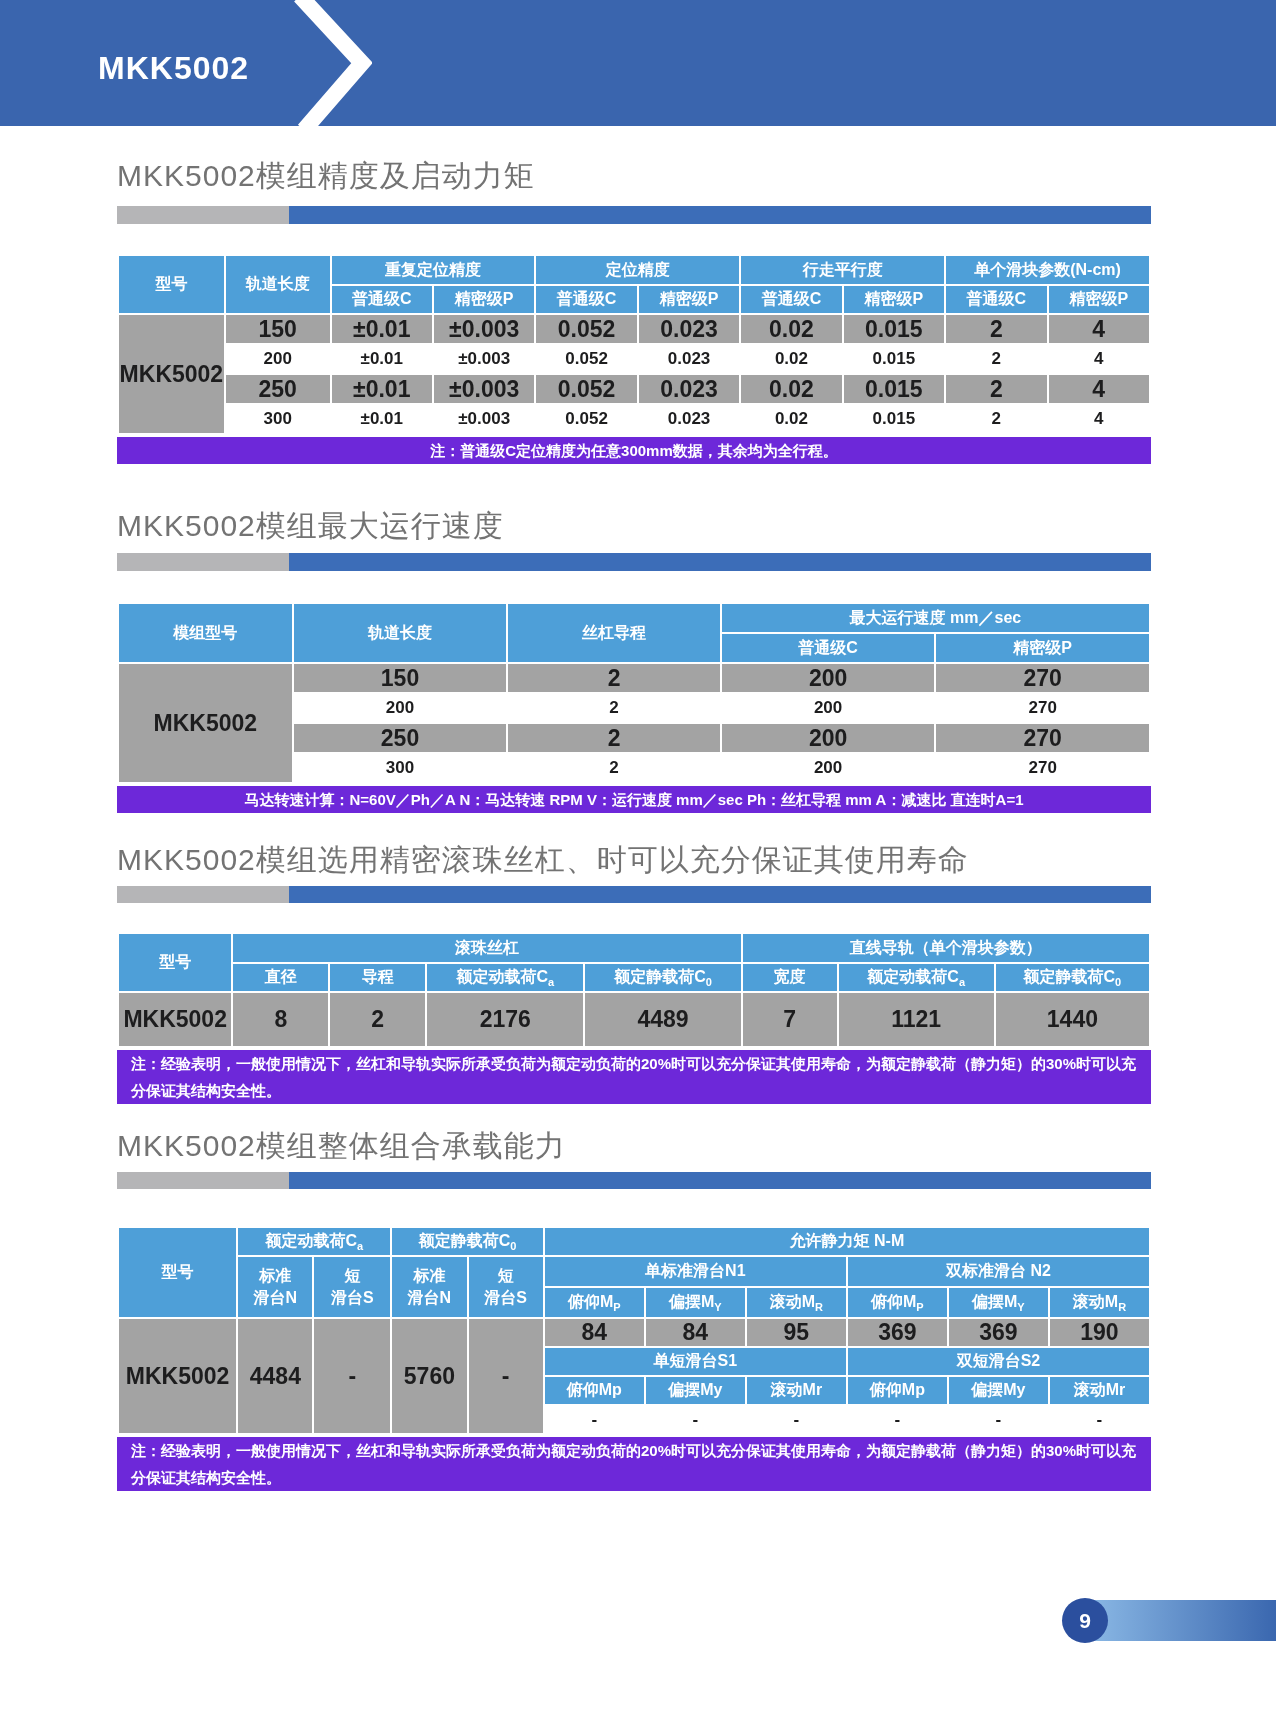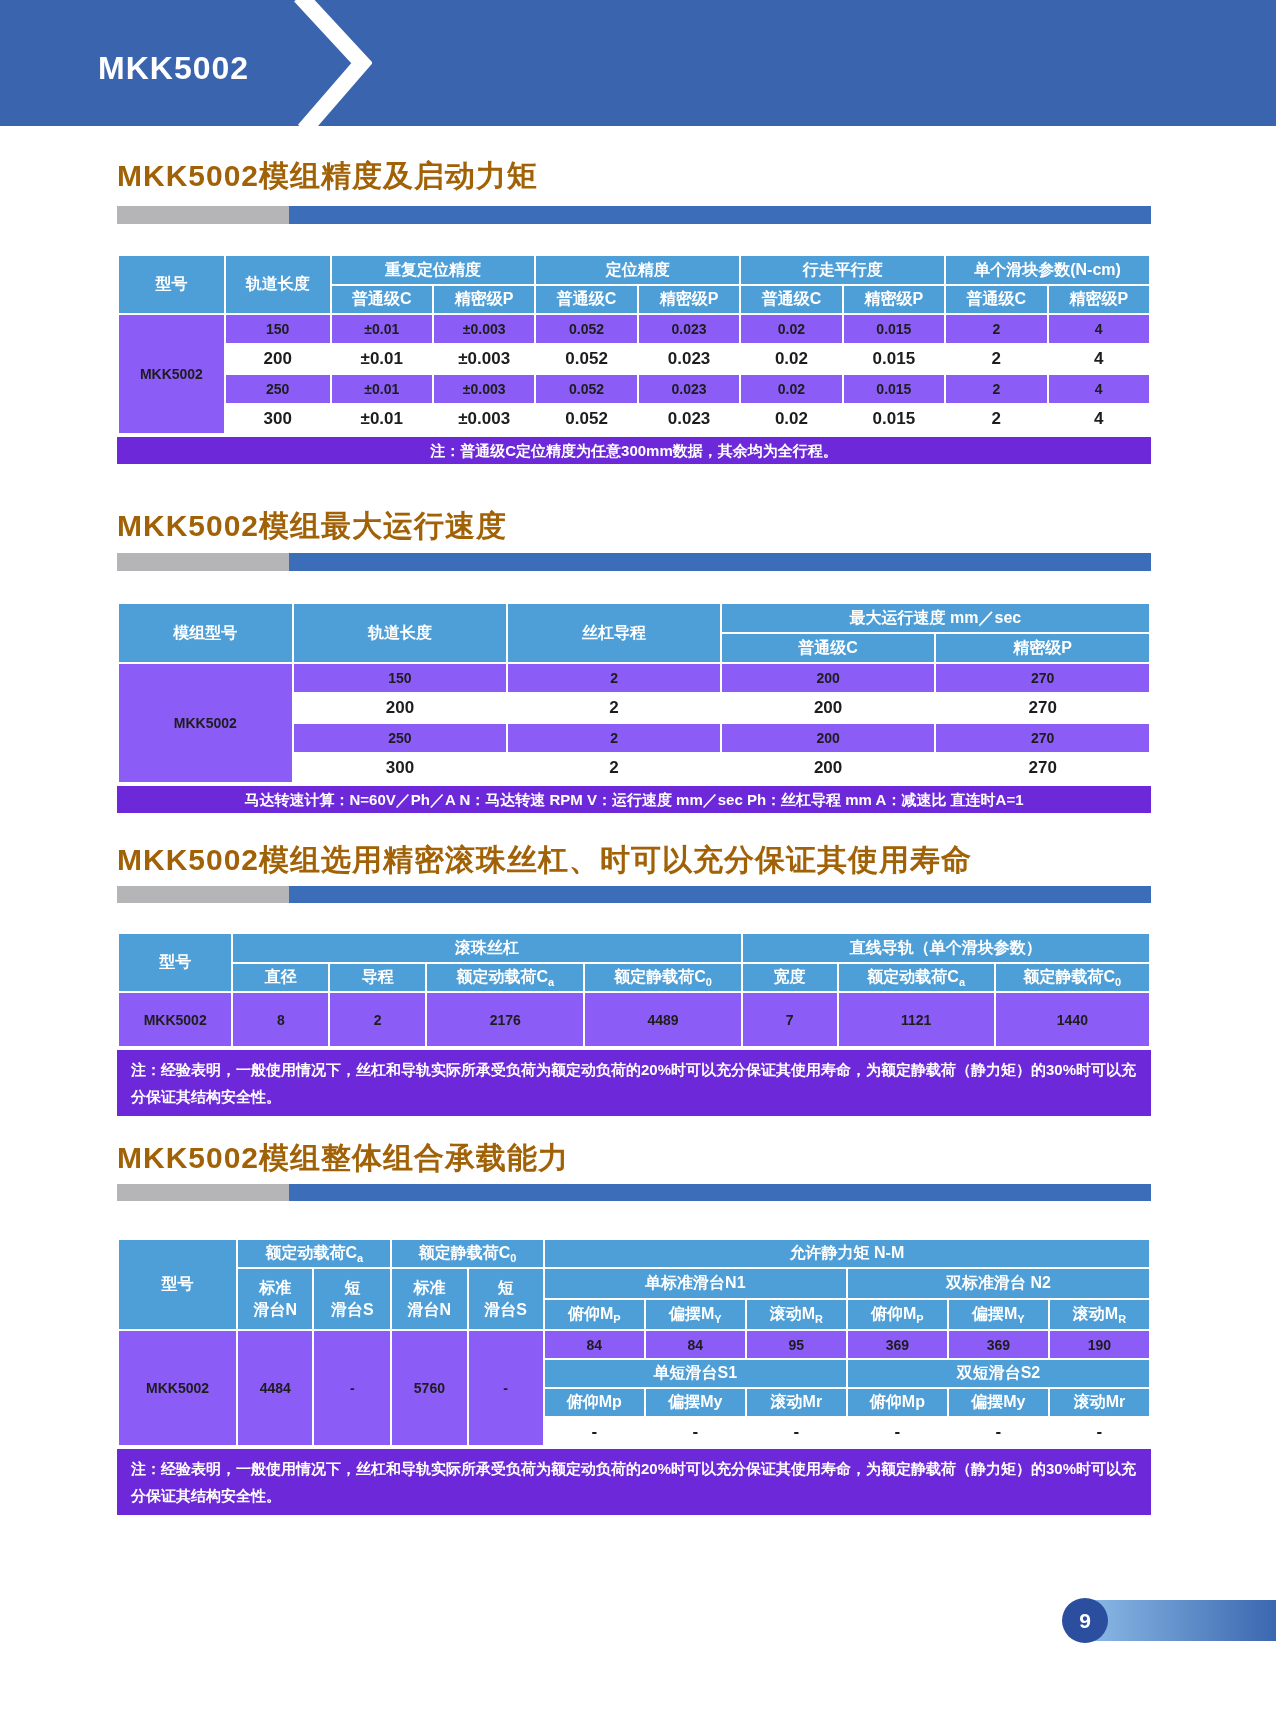--- a/index.html
+++ b/index.html
@@ -5,35 +5,35 @@
   html,body{margin:0;padding:0;background:#e8e8e8;}
   .page{position:relative;width:1276px;height:1718px;background:#ffffff;overflow:hidden;
         font-family:"Liberation Sans",sans-serif;margin:0 auto;}
   
   .band{position:relative;height:126px;background:#3A65AE;overflow:hidden;}
   .band-model{position:absolute;left:98px;top:50px;font-size:32px;font-weight:700;color:#fff;letter-spacing:1px;}
   .band-product{position:absolute;right:98px;top:47px;font-size:34px;font-weight:700;color:#fff;letter-spacing:2px;}
   .chevron{position:absolute;left:272px;top:0;height:126px;width:100px;}
   
   .content{width:1034px;margin-left:117px;}
-  .sec-title{color:#a16207;font-size:30px;font-weight:700;margin:0;line-height:36px;letter-spacing:1px;}
+  .sec-title{color:#737373;font-size:30px;font-weight:400;margin:0;line-height:36px;letter-spacing:1px;}
   .divider{height:18px;display:flex;}
   .d-gray{width:16.6%;background:#B5B5B7;}
   .d-blue{flex:1;background:#3C6DB8;}
   
   .tbl{border-collapse:separate;border-spacing:2px;table-layout:fixed;width:100%;font-weight:700;}
   .tbl td{text-align:center;vertical-align:middle;overflow:hidden;padding:0;}
   .th{background:#4E9FD8;color:#ffffff;font-size:16px;}
-  .lt{background:#8b5cf6;color:#1d1d1e;font-size:14px;}
+  .lt{background:#a3a3a3;color:#1d1d1e;font-size:23px;}
   .wt{background:#ffffff;color:#1d1d1e;font-size:17px;}
   .r27 td{height:27px;} .r28 td{height:28px;} .r29 td{height:29px;} .r53 td{height:53px;}
   sub{font-size:11px;line-height:0;}
   .note{background:#6d28d9;color:#fff;font-size:15px;font-weight:700;margin-top:2px;}
   .note.center{text-align:center;line-height:27px;height:27px;}
-  .note.left{padding:6px 14px;line-height:27px;}
+  .note.left{padding:0 14px;line-height:27px;}
   .two-line{line-height:22px;}
   
   .footer-bar{position:absolute;left:1085px;right:0;top:1600px;height:41px;
               background:linear-gradient(90deg,#8CBAE6,#3A67AF);}
   .page-badge{position:absolute;left:1062px;top:1598px;width:46px;height:45px;border-radius:50%;
               background:#2B4F9E;color:#fff;font-size:21px;font-weight:700;
               display:flex;align-items:center;justify-content:center;}
 </style>
 </head>
 <body>

